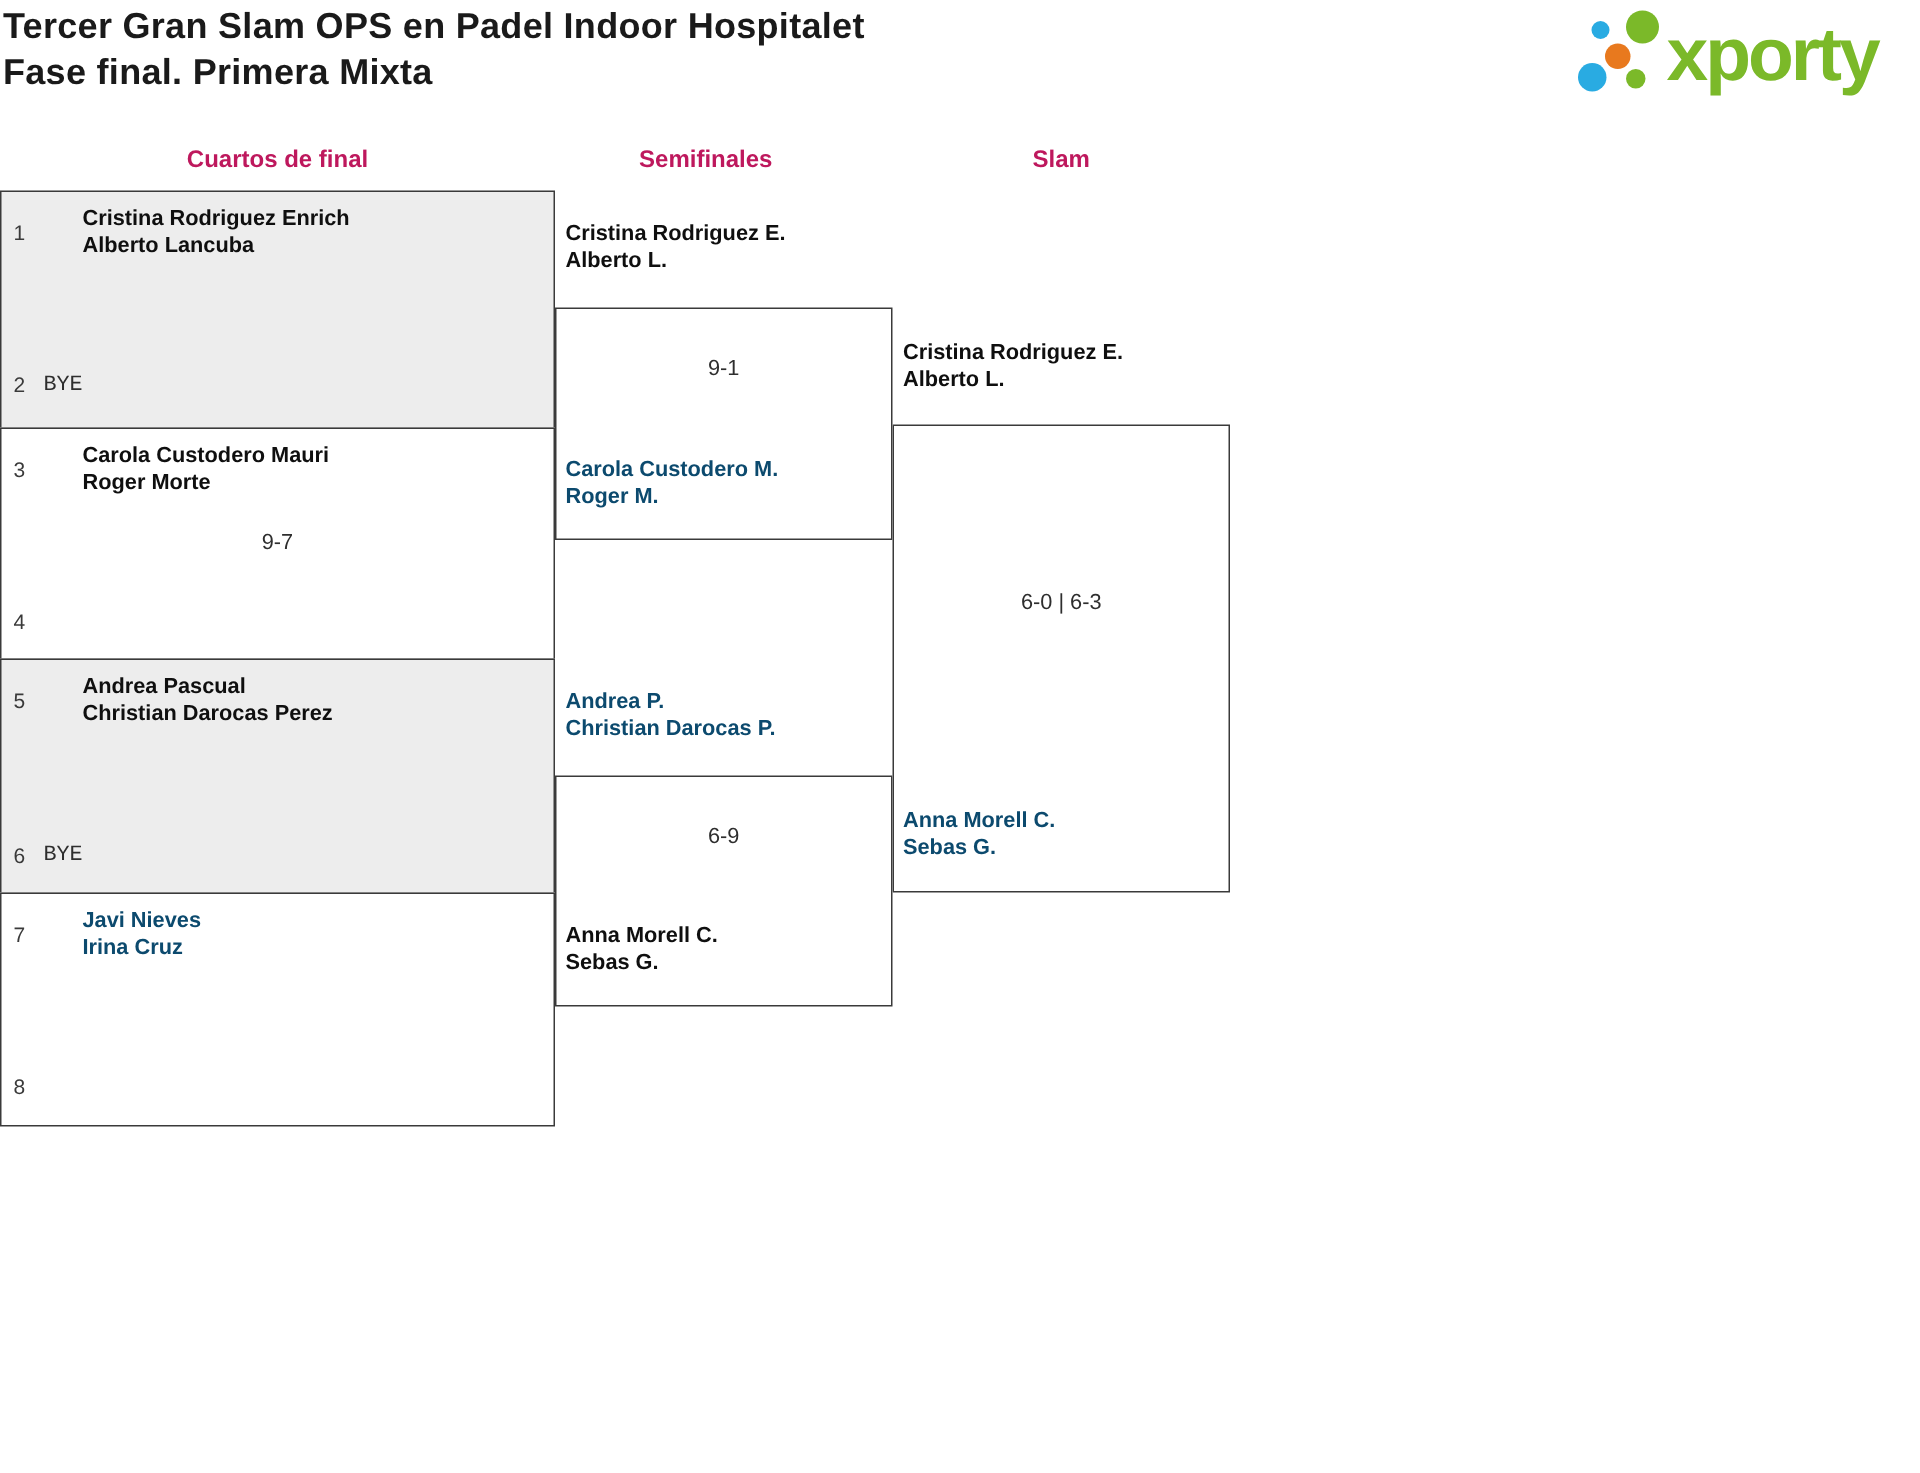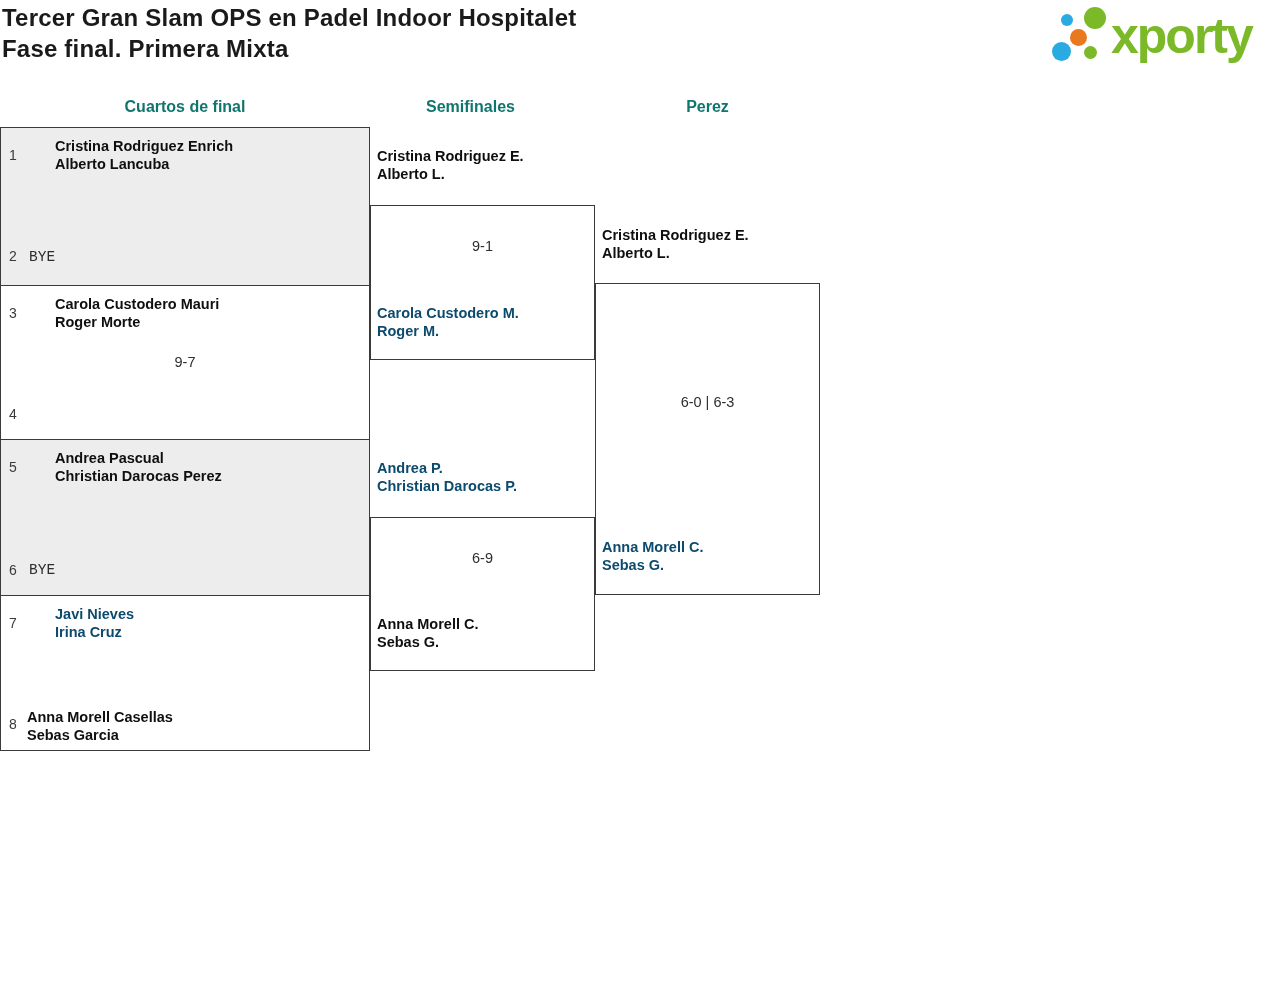--- a/index.html
+++ b/index.html
@@ -24,21 +24,21 @@
   .dot-green-sm  { left:36px; top:42px; width:13px; height:13px; background:#7bb929; }
   .logo-text {
     position:absolute; left:63px; top:0px;
     font-size:50px; line-height:64px; font-weight:bold;
     color:#7bb929; letter-spacing:-2px;
   }
 
   
   .round-header {
     position:absolute; top:98px; font-size:16px; font-weight:bold;
-    color:#0f766e; text-align:center;
+    color:#be185d; text-align:center;
   }
   .rh-cuartos { left:0px;   width:370px; }
   .rh-semis   { left:358px; width:225px; }
   .rh-final   { left:595px; width:225px; }
 
   
   .box { position:absolute; border:1px solid #3a3a3a; box-sizing:border-box; }
   .qf  { left:0; width:370px; }
   .qf1 { top:127px; height:159px; background:#ededed; }
   .qf2 { top:285px; height:155px; background:#ffffff; }
@@ -89,21 +89,21 @@
     <span class="dot dot-blue-sm"></span>
     <span class="dot dot-green-lg"></span>
     <span class="dot dot-orange"></span>
     <span class="dot dot-blue-lg"></span>
     <span class="dot dot-green-sm"></span>
     <span class="logo-text">xporty</span>
   </div>
 
   <div class="round-header rh-cuartos">Cuartos de final</div>
   <div class="round-header rh-semis">Semifinales</div>
-  <div class="round-header rh-final">Perez</div>
+  <div class="round-header rh-final">Slam</div>
 
   <div class="box qf qf1">
     <span class="seed seed-top">1</span>
     <div class="team winner team-top">
       <div>Cristina Rodriguez Enrich</div>
       <div>Alberto Lancuba</div>
     </div>
     <span class="seed seed-bottom">2</span>
     <span class="bye bye-bottom">BYE</span>
   </div>
@@ -128,24 +128,20 @@
     <span class="bye bye-bottom" style="top:122px;">BYE</span>
   </div>
 
   <div class="box qf qf4">
     <span class="seed seed-top">7</span>
     <div class="team team-top">
       <div>Javi Nieves</div>
       <div>Irina Cruz</div>
     </div>
     <span class="seed seed-bottom">8</span>
-    <div class="team winner team-bottom" style="top:112px;">
-      <div>Anna Morell Casellas</div>
-      <div>Sebas Garcia</div>
-    </div>
   </div>
 
   <div class="box sf1"></div>
   <div class="box sf2"></div>
   <div class="box final-box"></div>
 
   <div class="lbl team winner sf1-top">
     <div>Cristina Rodriguez E.</div>
     <div>Alberto L.</div>
   </div>

